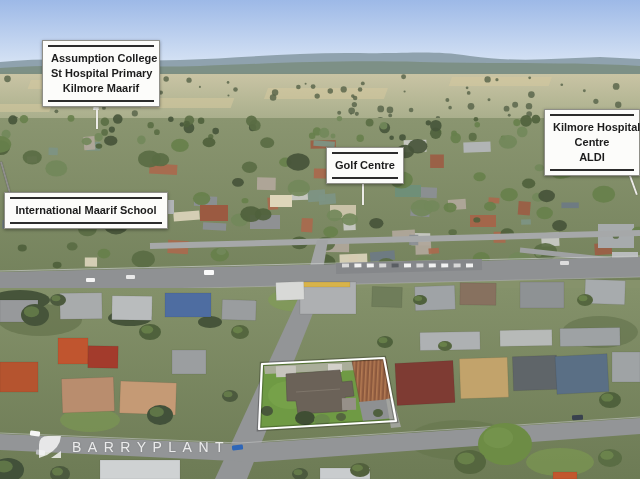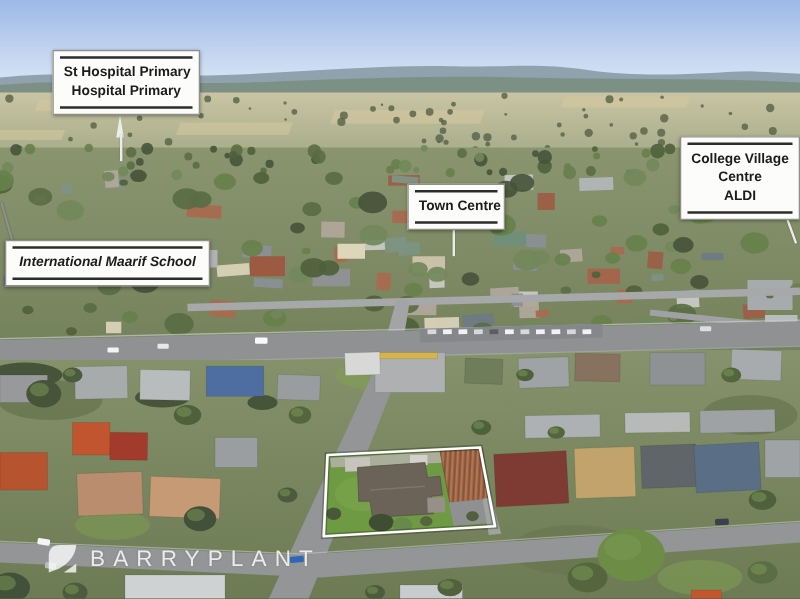--- a/index.html
+++ b/index.html
@@ -9,26 +9,26 @@
   .callout{position:absolute;z-index:20;background:#fcfcfa;border:1px solid #8f8f88;
            box-shadow:0 1px 3px rgba(0,0,0,.4);}
   .callout .inner{margin:4px 5px;border-top:2px solid #2c2c2c;border-bottom:2px solid #2c2c2c;
            padding:4px 3px;text-align:center;font-weight:700;font-size:11px;
            line-height:1.35;color:#1c1c1c;white-space:nowrap;}
   .pointer{position:absolute;z-index:15;background:#ecebe7;box-shadow:0 0 1px rgba(0,0,0,.45);}
   .pointer.v{width:2px;}
   .pointer.dark{background:#8f8f8c;}
   .watermark{position:absolute;left:36px;top:433px;z-index:25;display:flex;align-items:center;
            gap:8px;opacity:.82;}
-  .watermark .brand{color:#ffffff;font-size:18px;font-weight:400;letter-spacing:6.5px;
+  .watermark .brand{color:#ffffff;font-size:14px;font-weight:400;letter-spacing:6.5px;
            text-shadow:0 0 2px rgba(40,40,40,.25);}
   #c-schools{left:42px;top:40px;width:116px;}
   #c-town{left:326px;top:147px;width:76px;}
   #c-shops{left:544px;top:109px;width:94px;}
-  #c-amenities{left:4px;top:192px;width:162px;font-style:italic;}
+  #c-amenities{left:4px;top:192px;width:162px;}
   #p-schools{left:96px;top:108px;height:21px;}
   #p-town{left:362px;top:171px;height:34px;}
   #p-shops{left:625px;top:165px;height:32px;transform:rotate(-20deg);transform-origin:top left;}
   #p-amenities{left:0px;top:162px;height:32px;transform:rotate(-16deg);transform-origin:top left;}
 </style>
 </head>
 <body>
 
 <div class="stage">
 
@@ -449,34 +449,35 @@
       <rect x="572" y="415" width="11" height="5" rx="1.2" fill="#39414e" transform="rotate(-3 577.5 417.5)"></rect>
     </svg>
 
   <div class="pointer v" id="p-schools"></div>
   <div class="pointer v" id="p-town"></div>
   <div class="pointer v" id="p-shops"></div>
   <div class="pointer v dark" id="p-amenities"></div>
 
   <div class="callout" id="c-schools">
     <div class="inner">
+      <div>Assumption College</div>
       <div>St Hospital Primary</div>
-      <div>Hospital Primary</div>
+      <div>Kilmore Maarif</div>
     </div>
   </div>
 
   <div class="callout" id="c-town">
     <div class="inner">
-      <div>Town Centre</div>
+      <div>Golf Centre</div>
     </div>
   </div>
 
   <div class="callout" id="c-shops">
     <div class="inner">
-      <div>College Village</div>
+      <div>Kilmore Hospital</div>
       <div>Centre</div>
       <div>ALDI</div>
     </div>
   </div>
 
   <div class="callout" id="c-amenities">
     <div class="inner">
       <div>International Maarif School</div>
     </div>
   </div>

